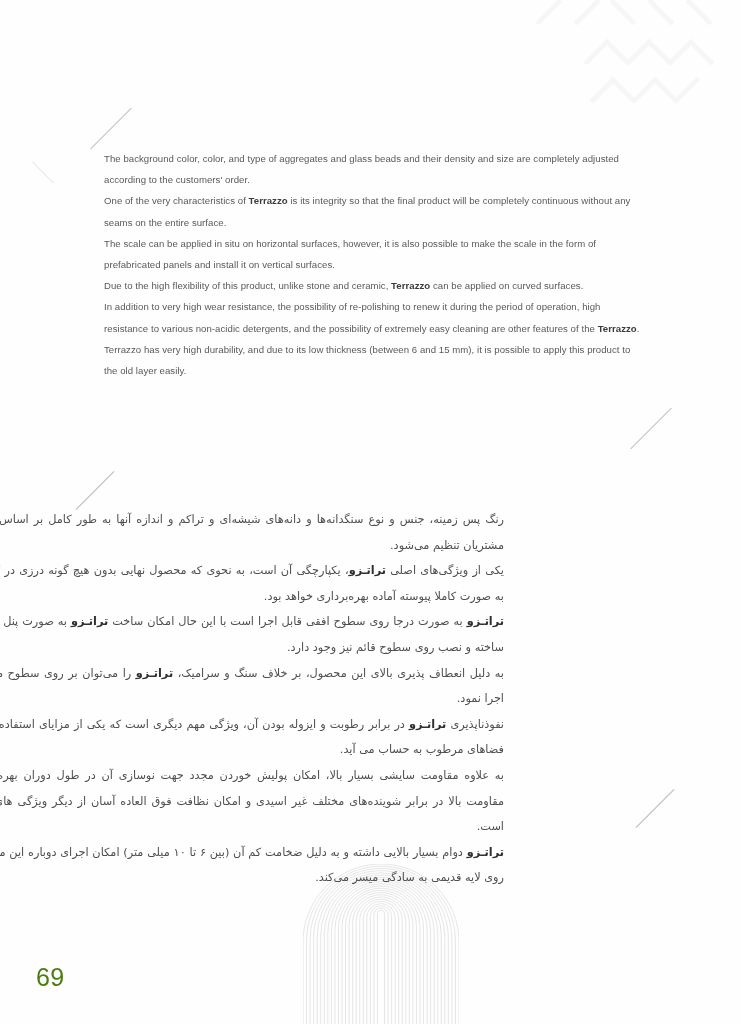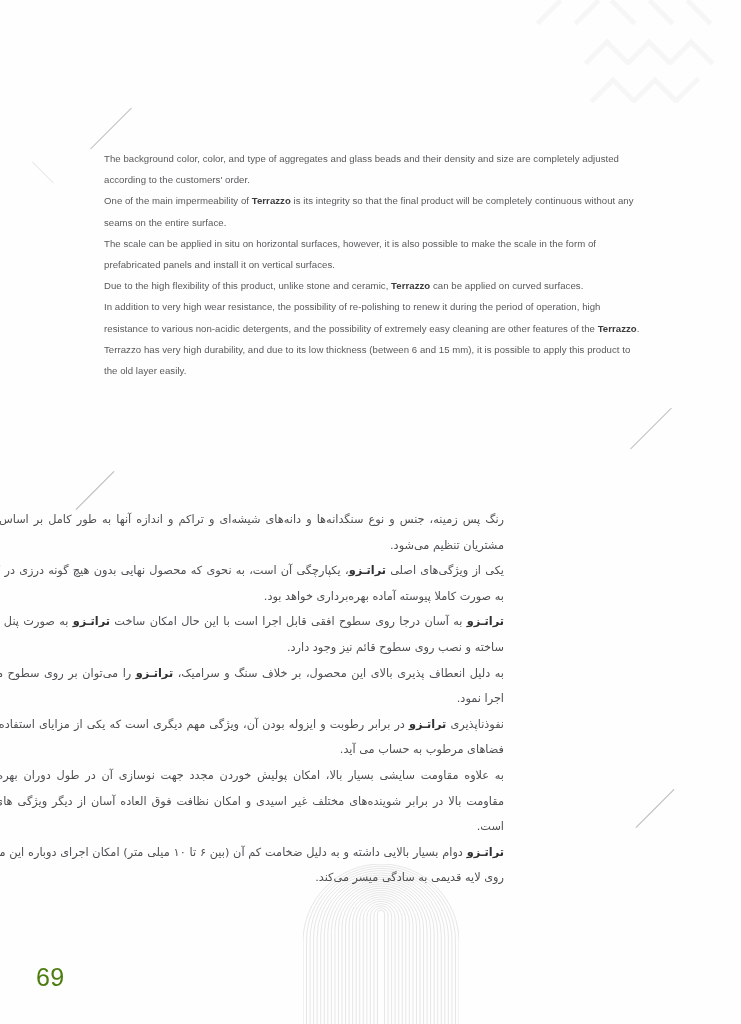--- a/index.html
+++ b/index.html
@@ -164,31 +164,31 @@
         <path d="M 67.36363636363636 160 L 67.36363636363636 52.401818181818186 A 10.63636363636364 10.63636363636364 0 0 1 88.63636363636364 52.401818181818186 L 88.63636363636364 160" fill="none" stroke="#e3e3e4" stroke-width="0.9"></path>
         <path d="M 70.9090909090909 160 L 70.9090909090909 51.054545454545455 A 7.0909090909090935 7.0909090909090935 0 0 1 85.0909090909091 51.054545454545455 L 85.0909090909091 160" fill="none" stroke="#e3e3e4" stroke-width="0.9"></path>
         <path d="M 74.45454545454545 160 L 74.45454545454545 49.70727272727273 A 3.5454545454545467 3.5454545454545467 0 0 1 81.54545454545455 49.70727272727273 L 81.54545454545455 160" fill="none" stroke="#e3e3e4" stroke-width="0.9"></path>
       </svg>
   </div>
 
   <div class="content">
 
     <section class="block-en" id="english-block">
         <p id="p1"><span>The background color, color, and type of aggregates and glass beads and their density and size are completely adjusted according to the customers' order.</span></p>
-        <p id="p2"><span>One of the main impermeability of </span><b>Terrazzo</b><span> is its integrity so that the final product will be completely continuous without any seams on the entire surface.</span></p>
+        <p id="p2"><span>One of the very characteristics of </span><b>Terrazzo</b><span> is its integrity so that the final product will be completely continuous without any seams on the entire surface.</span></p>
         <p id="p3"><span>The scale can be applied in situ on horizontal surfaces, however, it is also possible to make the scale in the form of prefabricated panels and install it on vertical surfaces.</span></p>
         <p id="p4"><span>Due to the high flexibility of this product, unlike stone and ceramic, </span><b>Terrazzo</b><span> can be applied on curved surfaces.</span></p>
         <p id="p6"><span>In addition to very high wear resistance, the possibility of re-polishing to renew it during the period of operation, high resistance to various non-acidic detergents, and the possibility of extremely easy cleaning are other features of the </span><b>Terrazzo</b><span>.</span></p>
         <p id="p7"><span>Terrazzo has very high durability, and due to its low thickness (between 6 and 15 mm), it is possible to apply this product to the old layer easily.</span></p>
       </section>
 
     <section class="block-fa" id="persian-block">
         <p id="fp1"><span>رنگ پس زمینه، جنس و نوع سنگدانه‌ها و دانه‌های شیشه‌ای و تراکم و اندازه آنها به طور کامل بر اساس سفارش مشتریان تنظیم می‌شود.</span></p>
         <p id="fp2"><span>یکی از ویژگی‌های اصلی </span><b>تراتـزو</b><span>، یکپارچگی آن است، به نحوی که محصول نهایی بدون هیچ گونه درزی در کل سطح به صورت کاملا پیوسته آماده بهره‌برداری خواهد بود.</span></p>
-        <p id="fp3"><b>تراتـزو</b><span> به آسان درجا روی سطوح افقی قابل اجرا است با این حال امکان ساخت </span><b>تراتـزو</b><span> به صورت پنل های پیش ساخته و نصب روی سطوح قائم نیز وجود دارد.</span></p>
+        <p id="fp3"><b>تراتـزو</b><span> به صورت درجا روی سطوح افقی قابل اجرا است با این حال امکان ساخت </span><b>تراتـزو</b><span> به صورت پنل های پیش ساخته و نصب روی سطوح قائم نیز وجود دارد.</span></p>
         <p id="fp4"><span>به دلیل انعطاف پذیری بالای این محصول، بر خلاف سنگ و سرامیک، </span><b>تراتـزو</b><span> را می‌توان بر روی سطوح منحنی نیز اجرا نمود.</span></p>
         <p id="fp5"><span>نفوذناپذیری </span><b>تراتـزو</b><span> در برابر رطوبت و ایزوله بودن آن، ویژگی مهم دیگری است که یکی از مزایای استفاده از آن در فضاهای مرطوب به حساب می آید.</span></p>
         <p id="fp6"><span>به علاوه مقاومت سایشی بسیار بالا، امکان پولیش خوردن مجدد جهت نوسازی آن در طول دوران بهره برداری، مقاومت بالا در برابر شوینده‌های مختلف غیر اسیدی و امکان نظافت فوق العاده آسان از دیگر ویژگی های </span><b>تراتزو</b><span> است.</span></p>
         <p id="fp7"><b>تراتـزو</b><span> دوام بسیار بالایی داشته و به دلیل ضخامت کم آن (بین ۶ تا ۱۰ میلی متر) امکان اجرای دوباره این محصول را روی لایه قدیمی به سادگی میسر می‌کند.</span></p>
       </section>
 
     <div class="page-number">69</div>
 
   </div>
 </div>

